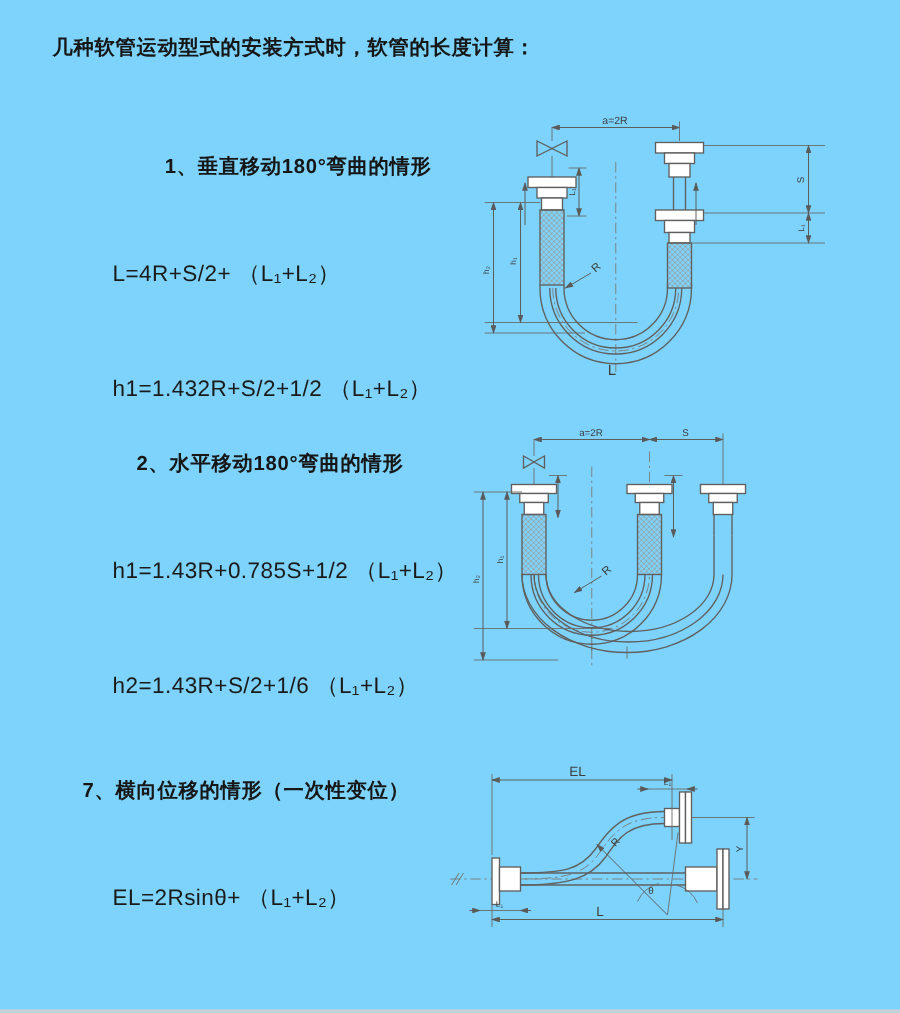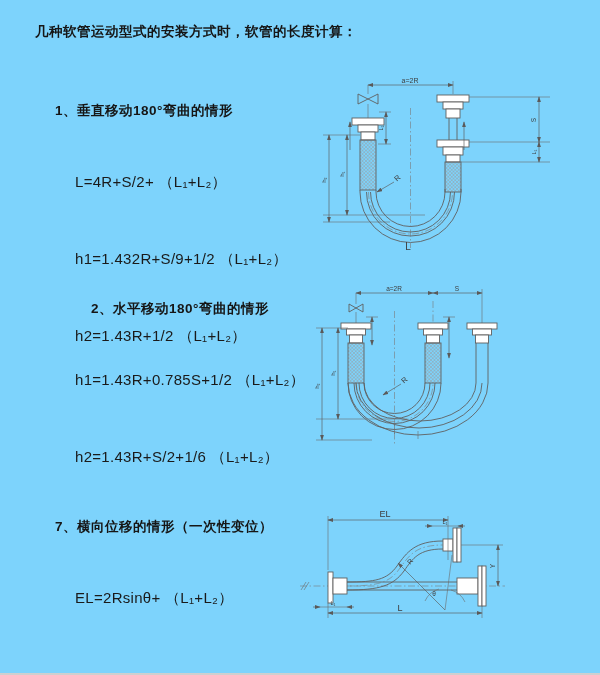--- a/index.html
+++ b/index.html
@@ -14,21 +14,21 @@
     position:absolute; left:35px; top:23px;
     font-size:13.5px; font-weight:bold; letter-spacing:0.5px; color:#161616;
   }
   .section { position:absolute; left:55px; }
   .section-heading { font-size:13.5px; font-weight:bold; letter-spacing:0.5px; color:#161616; }
   .formulas { margin:11px 0 0 20px; }
   .formula {
     height:29px; display:flex; align-items:center;
     font-size:15px; color:#1a1a1a; letter-spacing:0.3px;margin-top:48px;
   }
-  #sec1 { top:102px; }
+  #sec1 { top:102px;text-align:right; }
   #sec2 { top:300px;text-align:center; }
   #sec3 { top:518px; }
   svg.diagram { position:absolute; overflow:visible; }
   #dia1 { left:310px; top:70px; }
   #dia2 { left:312px; top:283px; }
   #dia3 { left:295px; top:500px; }
   svg .ln   { stroke:#606060; stroke-width:0.9; fill:none; }
   svg .thin { stroke:#6b6b6b; stroke-width:0.6; fill:none; }
   svg .dim  { stroke:#5a5a5a; stroke-width:0.65; fill:none; }
   svg .cl   { stroke:#7a7a7a; stroke-width:0.6; fill:none; stroke-dasharray:7 2.5 1.5 2.5; }
@@ -41,22 +41,21 @@
 <body>
 
 <div class="page">
 
   <div class="doc-title">几种软管运动型式的安装方式时，软管的长度计算：</div>
 
   <div class="section" id="sec1">
     <div class="section-heading">1、垂直移动180°弯曲的情形</div>
     <div class="formulas">
       <div class="formula">L=4R+S/2+ （L₁+L₂）</div>
-      <div class="formula">h1=1.432R+S/9+1/2 （L₁+L₂）</div>
-      <div class="formula">h2=1.43R+1/2 （L₁+L₂）</div>
+      <div class="formula">h1=1.432R+S/2+1/2 （L₁+L₂）</div>
     </div>
   </div>
 
   <div class="section" id="sec2">
     <div class="section-heading">2、水平移动180°弯曲的情形</div>
     <div class="formulas">
       <div class="formula">h1=1.43R+0.785S+1/2 （L₁+L₂）</div>
       <div class="formula">h2=1.43R+S/2+1/6 （L₁+L₂）</div>
     </div>
   </div>

